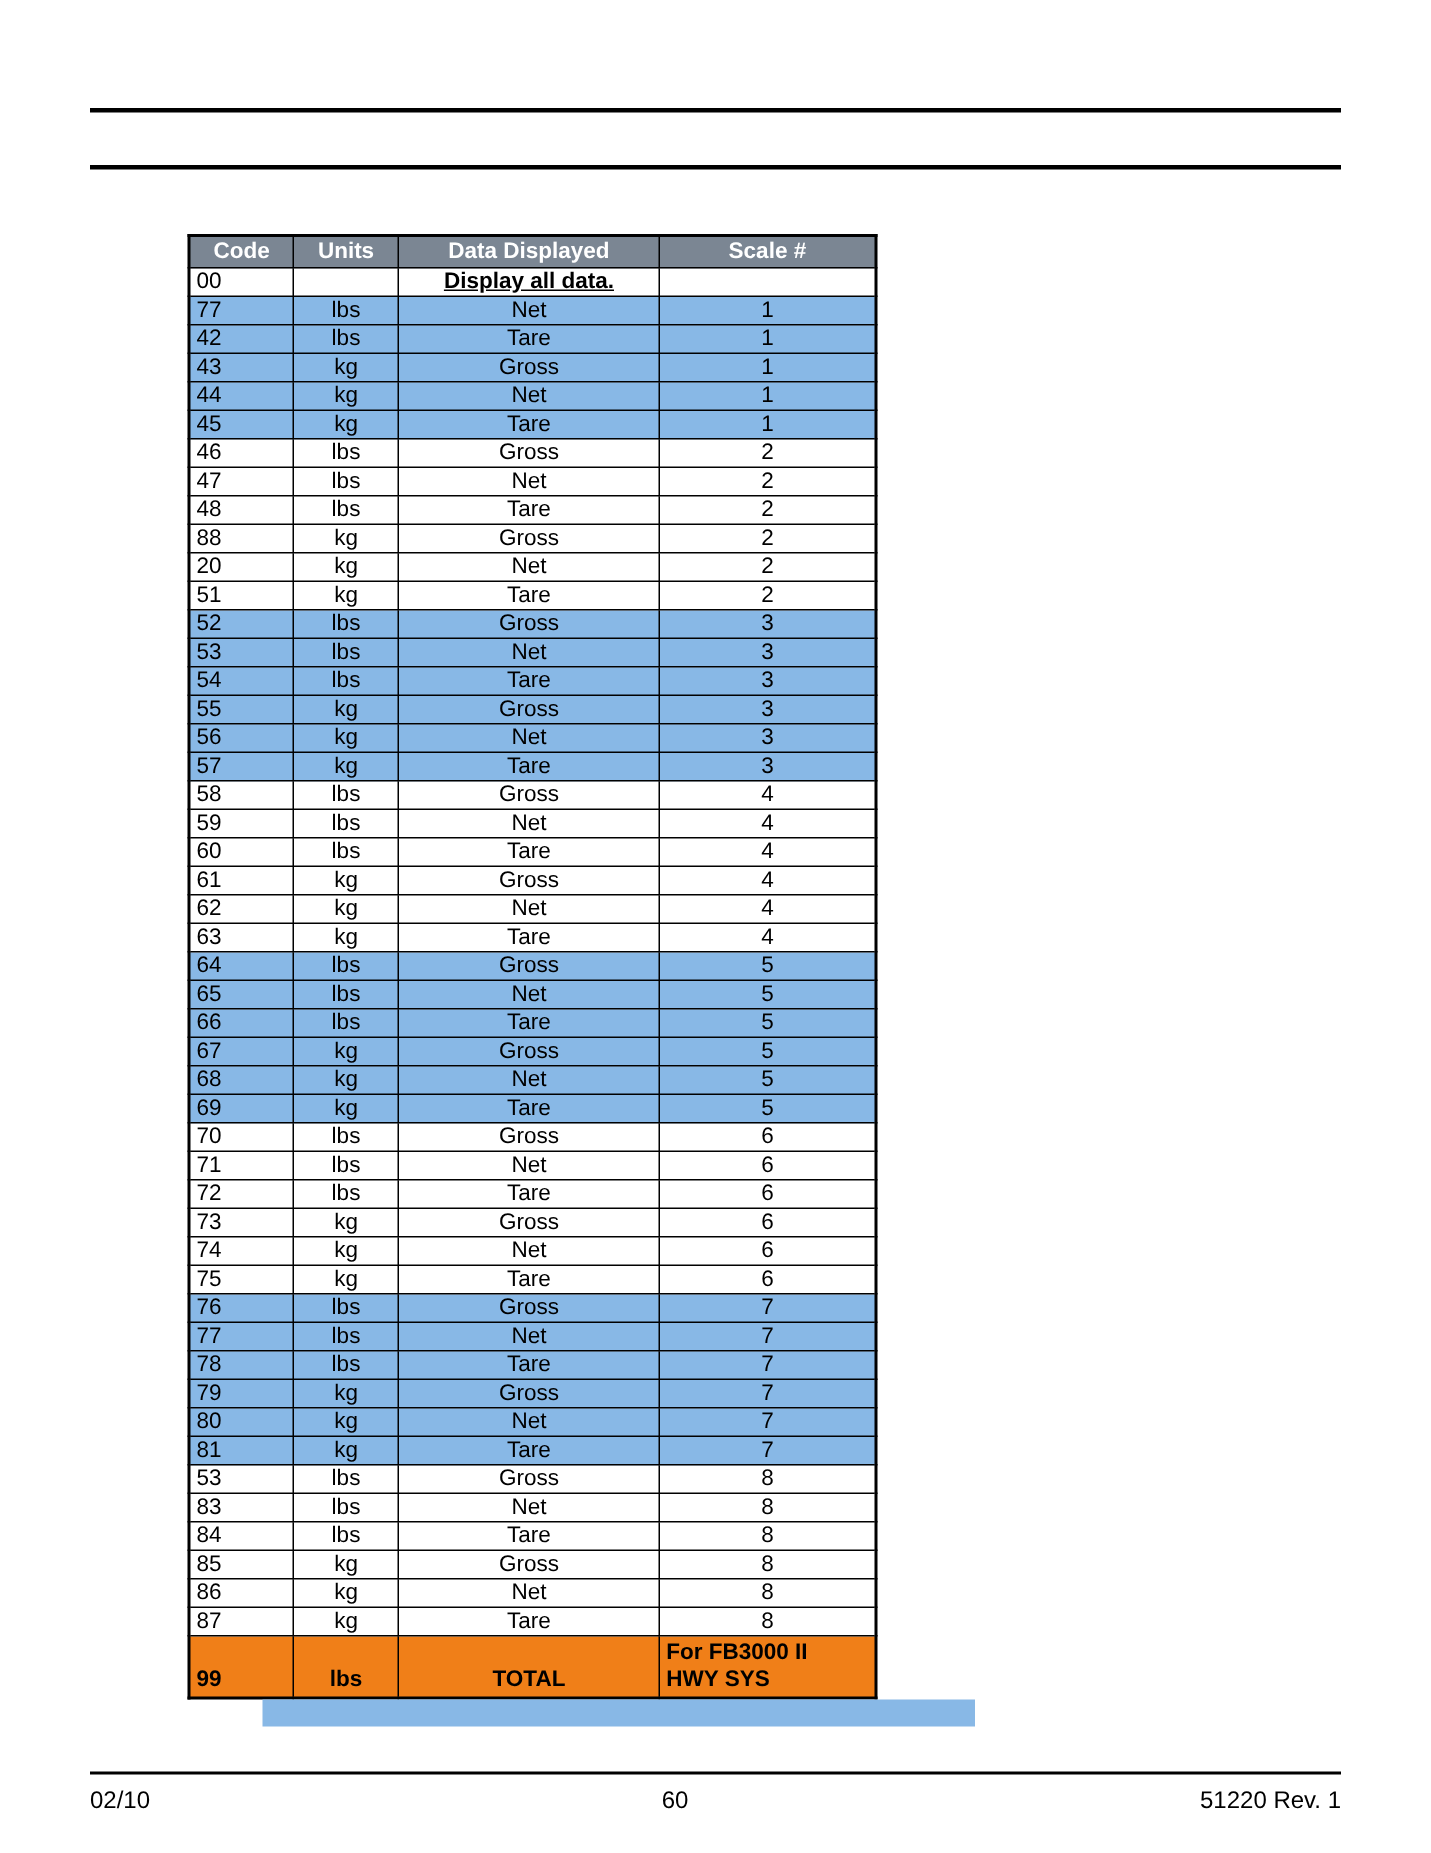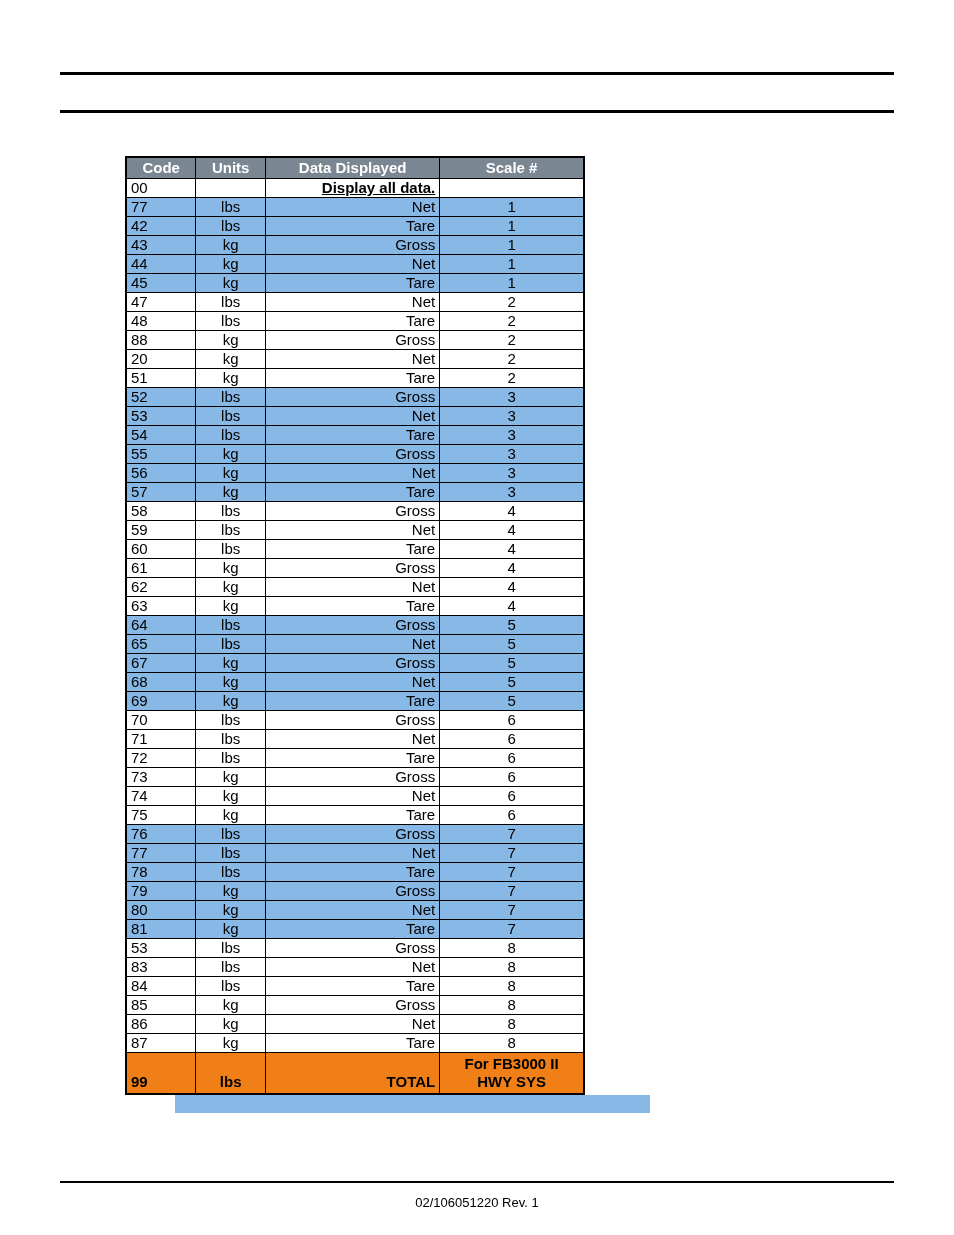--- a/index.html
+++ b/index.html
@@ -53,32 +53,32 @@
   }
   table.codes td {
     border: 1px solid #000;
     padding: 0 4px;
     font-size: 15px;
     line-height: 18px;
     vertical-align: bottom;
   }
   table.codes td.code  { }
   table.codes td.units { text-align: center; }
-  table.codes td.data  { text-align: right; }
+  table.codes td.data  { text-align: center; }
   table.codes td.scale { text-align: center; }
   table.codes tr.shade td { background: #88b8e6; }
   table.codes tr.plain td { background: #ffffff; }
   table.codes tr.footer td {
     background: #f07f18;
     font-weight: bold;
     padding-top: 2px;
     padding-bottom: 2px;
     vertical-align: bottom;
   }
-  table.codes tr.footer td.scale { text-align: center; }
+  table.codes tr.footer td.scale { text-align: left; }
   table.codes td.bold-under {
     font-weight: bold;
     text-decoration: underline;
   }
   .extra-bar {
     margin-left: 50px;
     width: 475px;
     height: 18px;
     background: #88b8e6;
   }
@@ -89,22 +89,22 @@
     bottom: 52px;
     height: 2px;
     background: #000;
   }
   .foot {
     position: absolute;
     left: 60px;
     right: 60px;
     bottom: 25px;
     display: flex;
-    justify-content: center;
-    font-size: 13px;
+    justify-content: space-between;
+    font-size: 16px;
     margin-top: 16px;
   }
 </style>
 </head>
 <body>
 
 <div class="page">
 
   <div class="top-rule-1"></div>
   <div class="top-rule-2"></div>
@@ -157,20 +157,26 @@
             <td class="data">Net</td>
             <td class="scale">1</td>
           </tr>
           <tr class="shade">
             <td class="code">45</td>
             <td class="units">kg</td>
             <td class="data">Tare</td>
             <td class="scale">1</td>
           </tr>
           <tr class="plain">
+            <td class="code">46</td>
+            <td class="units">lbs</td>
+            <td class="data">Gross</td>
+            <td class="scale">2</td>
+          </tr>
+          <tr class="plain">
             <td class="code">47</td>
             <td class="units">lbs</td>
             <td class="data">Net</td>
             <td class="scale">2</td>
           </tr>
           <tr class="plain">
             <td class="code">48</td>
             <td class="units">lbs</td>
             <td class="data">Tare</td>
             <td class="scale">2</td>
@@ -268,20 +274,26 @@
           <tr class="shade">
             <td class="code">64</td>
             <td class="units">lbs</td>
             <td class="data">Gross</td>
             <td class="scale">5</td>
           </tr>
           <tr class="shade">
             <td class="code">65</td>
             <td class="units">lbs</td>
             <td class="data">Net</td>
+            <td class="scale">5</td>
+          </tr>
+          <tr class="shade">
+            <td class="code">66</td>
+            <td class="units">lbs</td>
+            <td class="data">Tare</td>
             <td class="scale">5</td>
           </tr>
           <tr class="shade">
             <td class="code">67</td>
             <td class="units">kg</td>
             <td class="data">Gross</td>
             <td class="scale">5</td>
           </tr>
           <tr class="shade">
             <td class="code">68</td>

